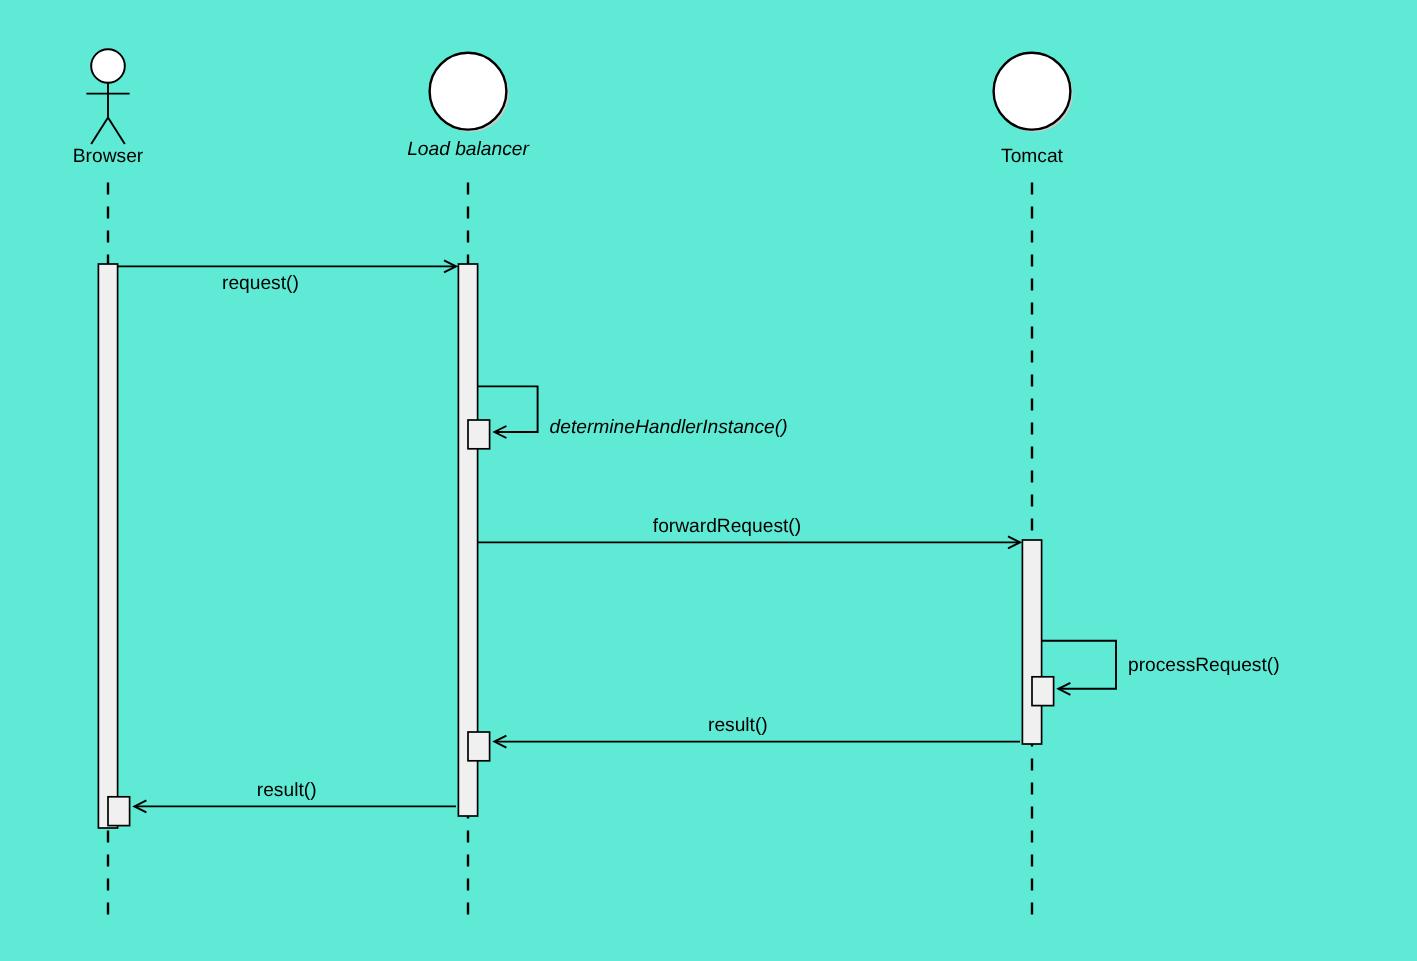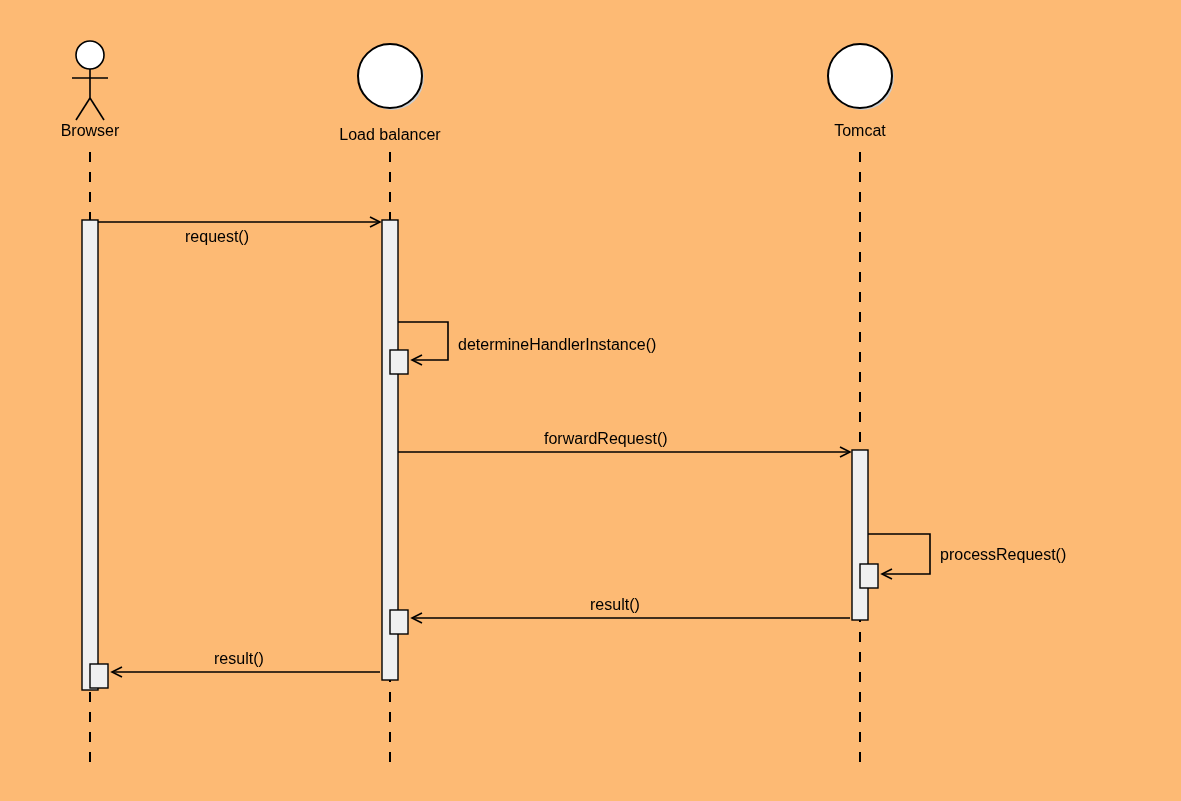--- a/index.html
+++ b/index.html
@@ -7,21 +7,21 @@
     padding: 0;
     background: #fff;
     font-family: Arial, Helvetica, sans-serif;
     font-size: 16px;
     color: #000;
   }
   .canvas {
     position: relative;
     width: 1181px;
     height: 801px;
-    background: #fdba74;
+    background: #5eead4;
   }
   .label {
     position: absolute;
     white-space: nowrap;
     text-align: center;
   }
   svg {
     position: absolute;
     top: 0;
     left: 0;
@@ -78,22 +78,22 @@
     <line x1="398" y1="452" x2="850" y2="452" stroke="#000" stroke-width="1.6" marker-end="url(#arrow)"></line>
 
     <path d="M868 534 L930 534 L930 574 L882 574" fill="none" stroke="#000" stroke-width="1.6" marker-end="url(#arrow)"></path>
 
     <line x1="850" y1="618" x2="412" y2="618" stroke="#000" stroke-width="1.6" marker-end="url(#arrow)"></line>
 
     <line x1="380" y1="672" x2="112" y2="672" stroke="#000" stroke-width="1.6" marker-end="url(#arrow)"></line>
   </svg>
 
   <div class="label" style="left:50px; top:122px; width:80px;">Browser</div>
-  <div class="label" style="left:330px; top:126px; width:120px;">Load balancer</div>
+  <div class="label" style="left:330px; top:116px; width:120px;font-style:italic;">Load balancer</div>
   <div class="label" style="left:820px; top:122px; width:80px;">Tomcat</div>
 
   <div class="label" style="left:185px; top:200px;margin-top:28px;">request()</div>
-  <div class="label" style="left:458px; top:336px;">determineHandlerInstance()</div>
+  <div class="label" style="left:458px; top:348px;font-style:italic;">determineHandlerInstance()</div>
   <div class="label" style="left:544px; top:430px;">forwardRequest()</div>
   <div class="label" style="left:940px; top:546px;">processRequest()</div>
   <div class="label" style="left:590px; top:596px;">result()</div>
   <div class="label" style="left:214px; top:650px;">result()</div>
 </div>
 
 </body></html>

